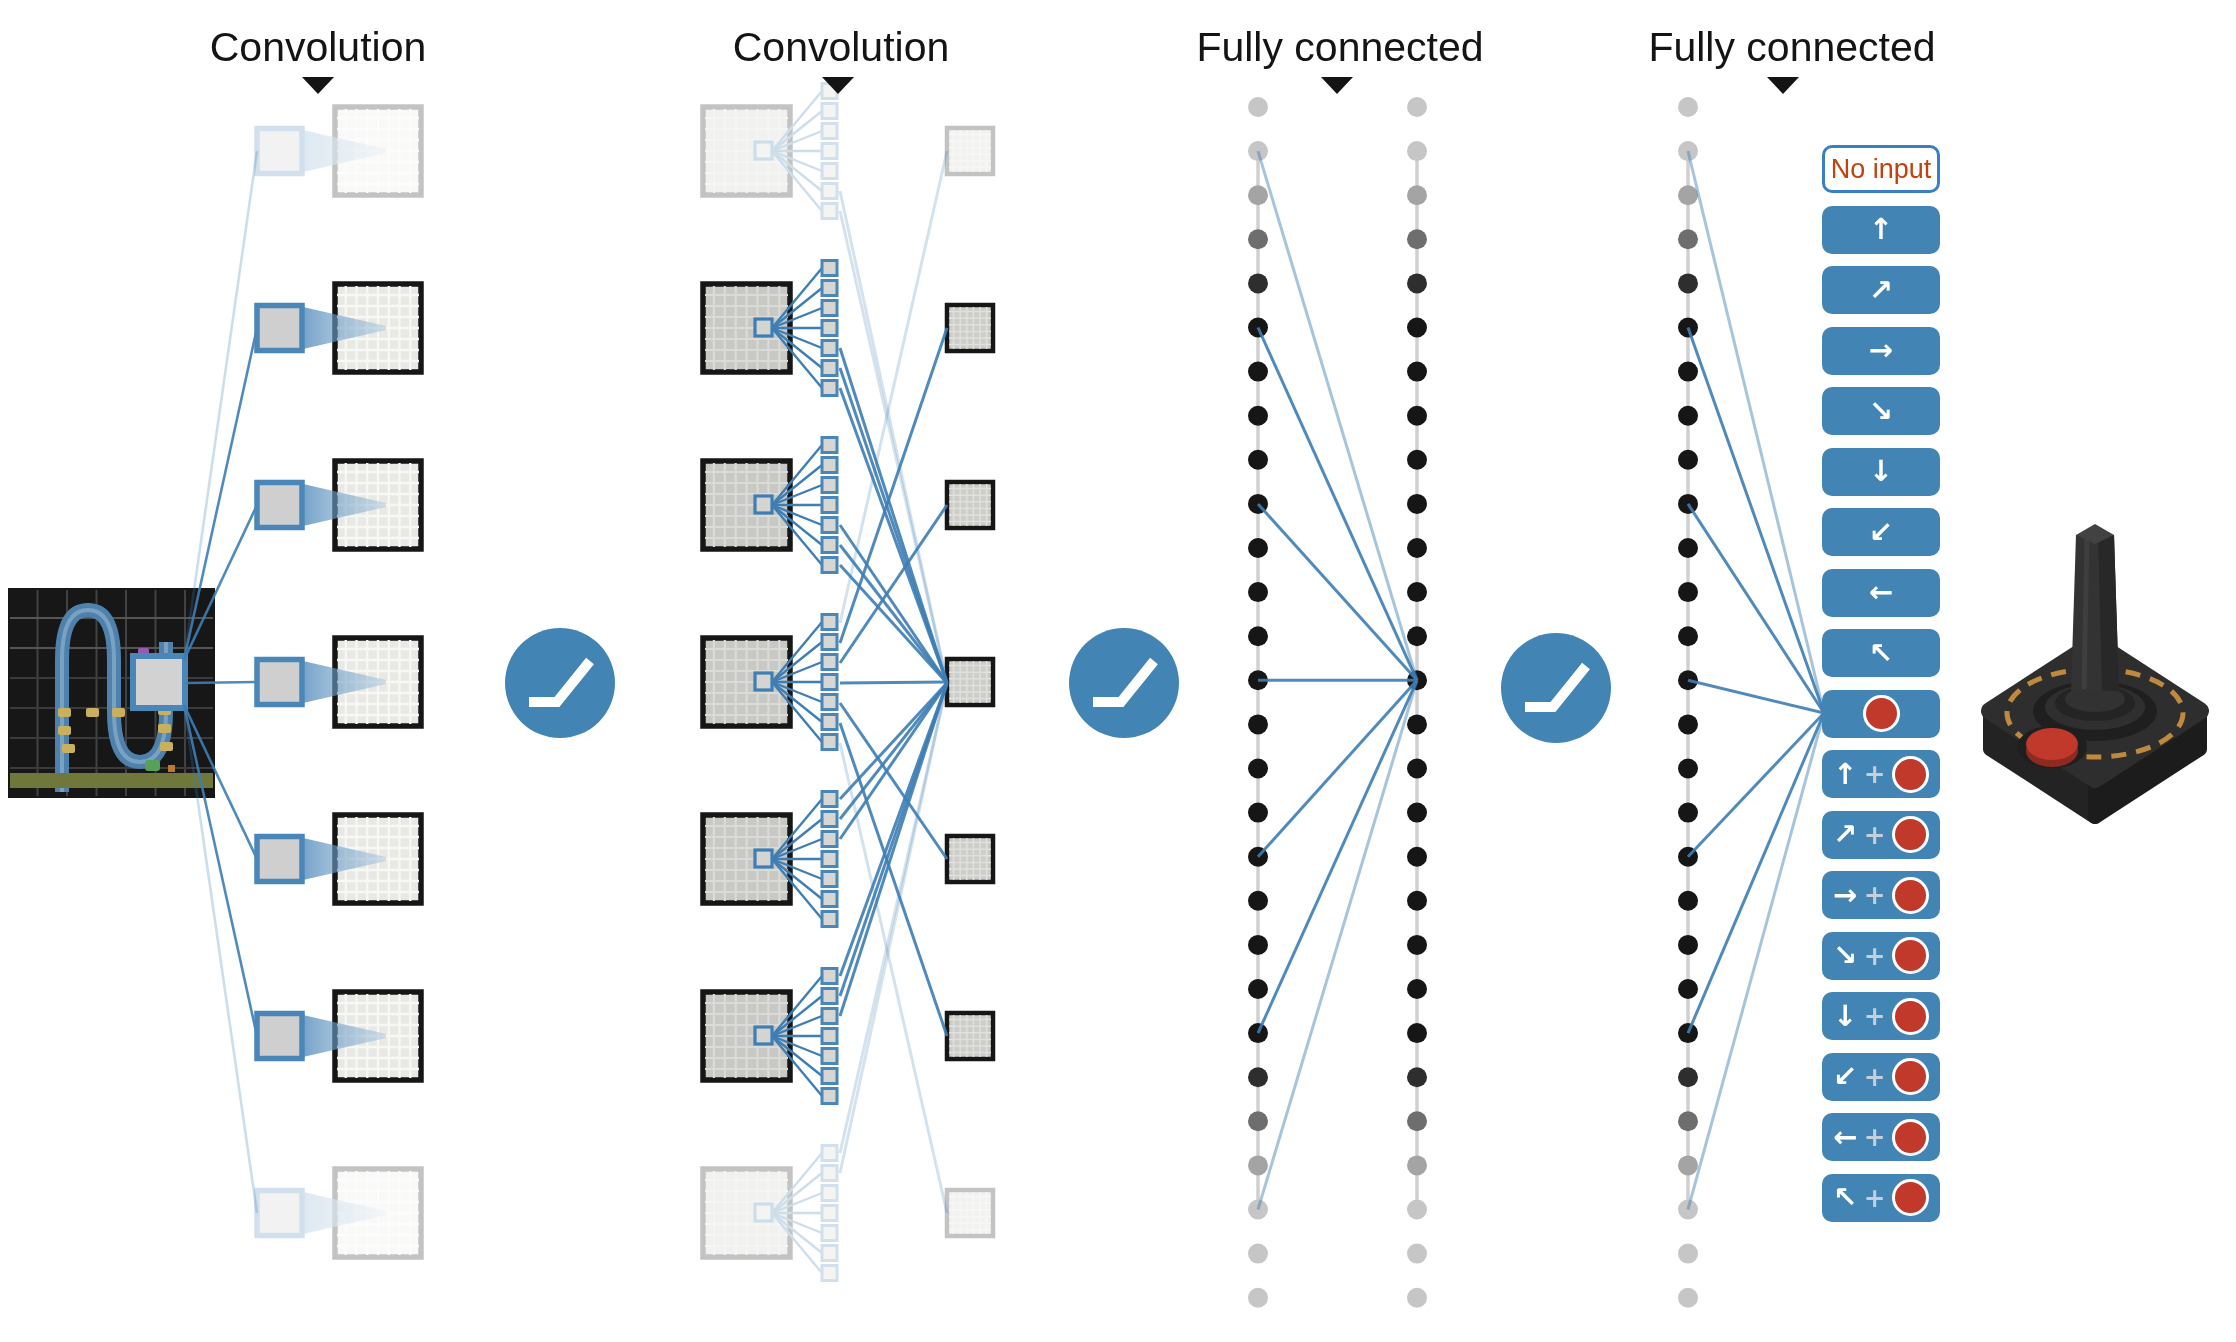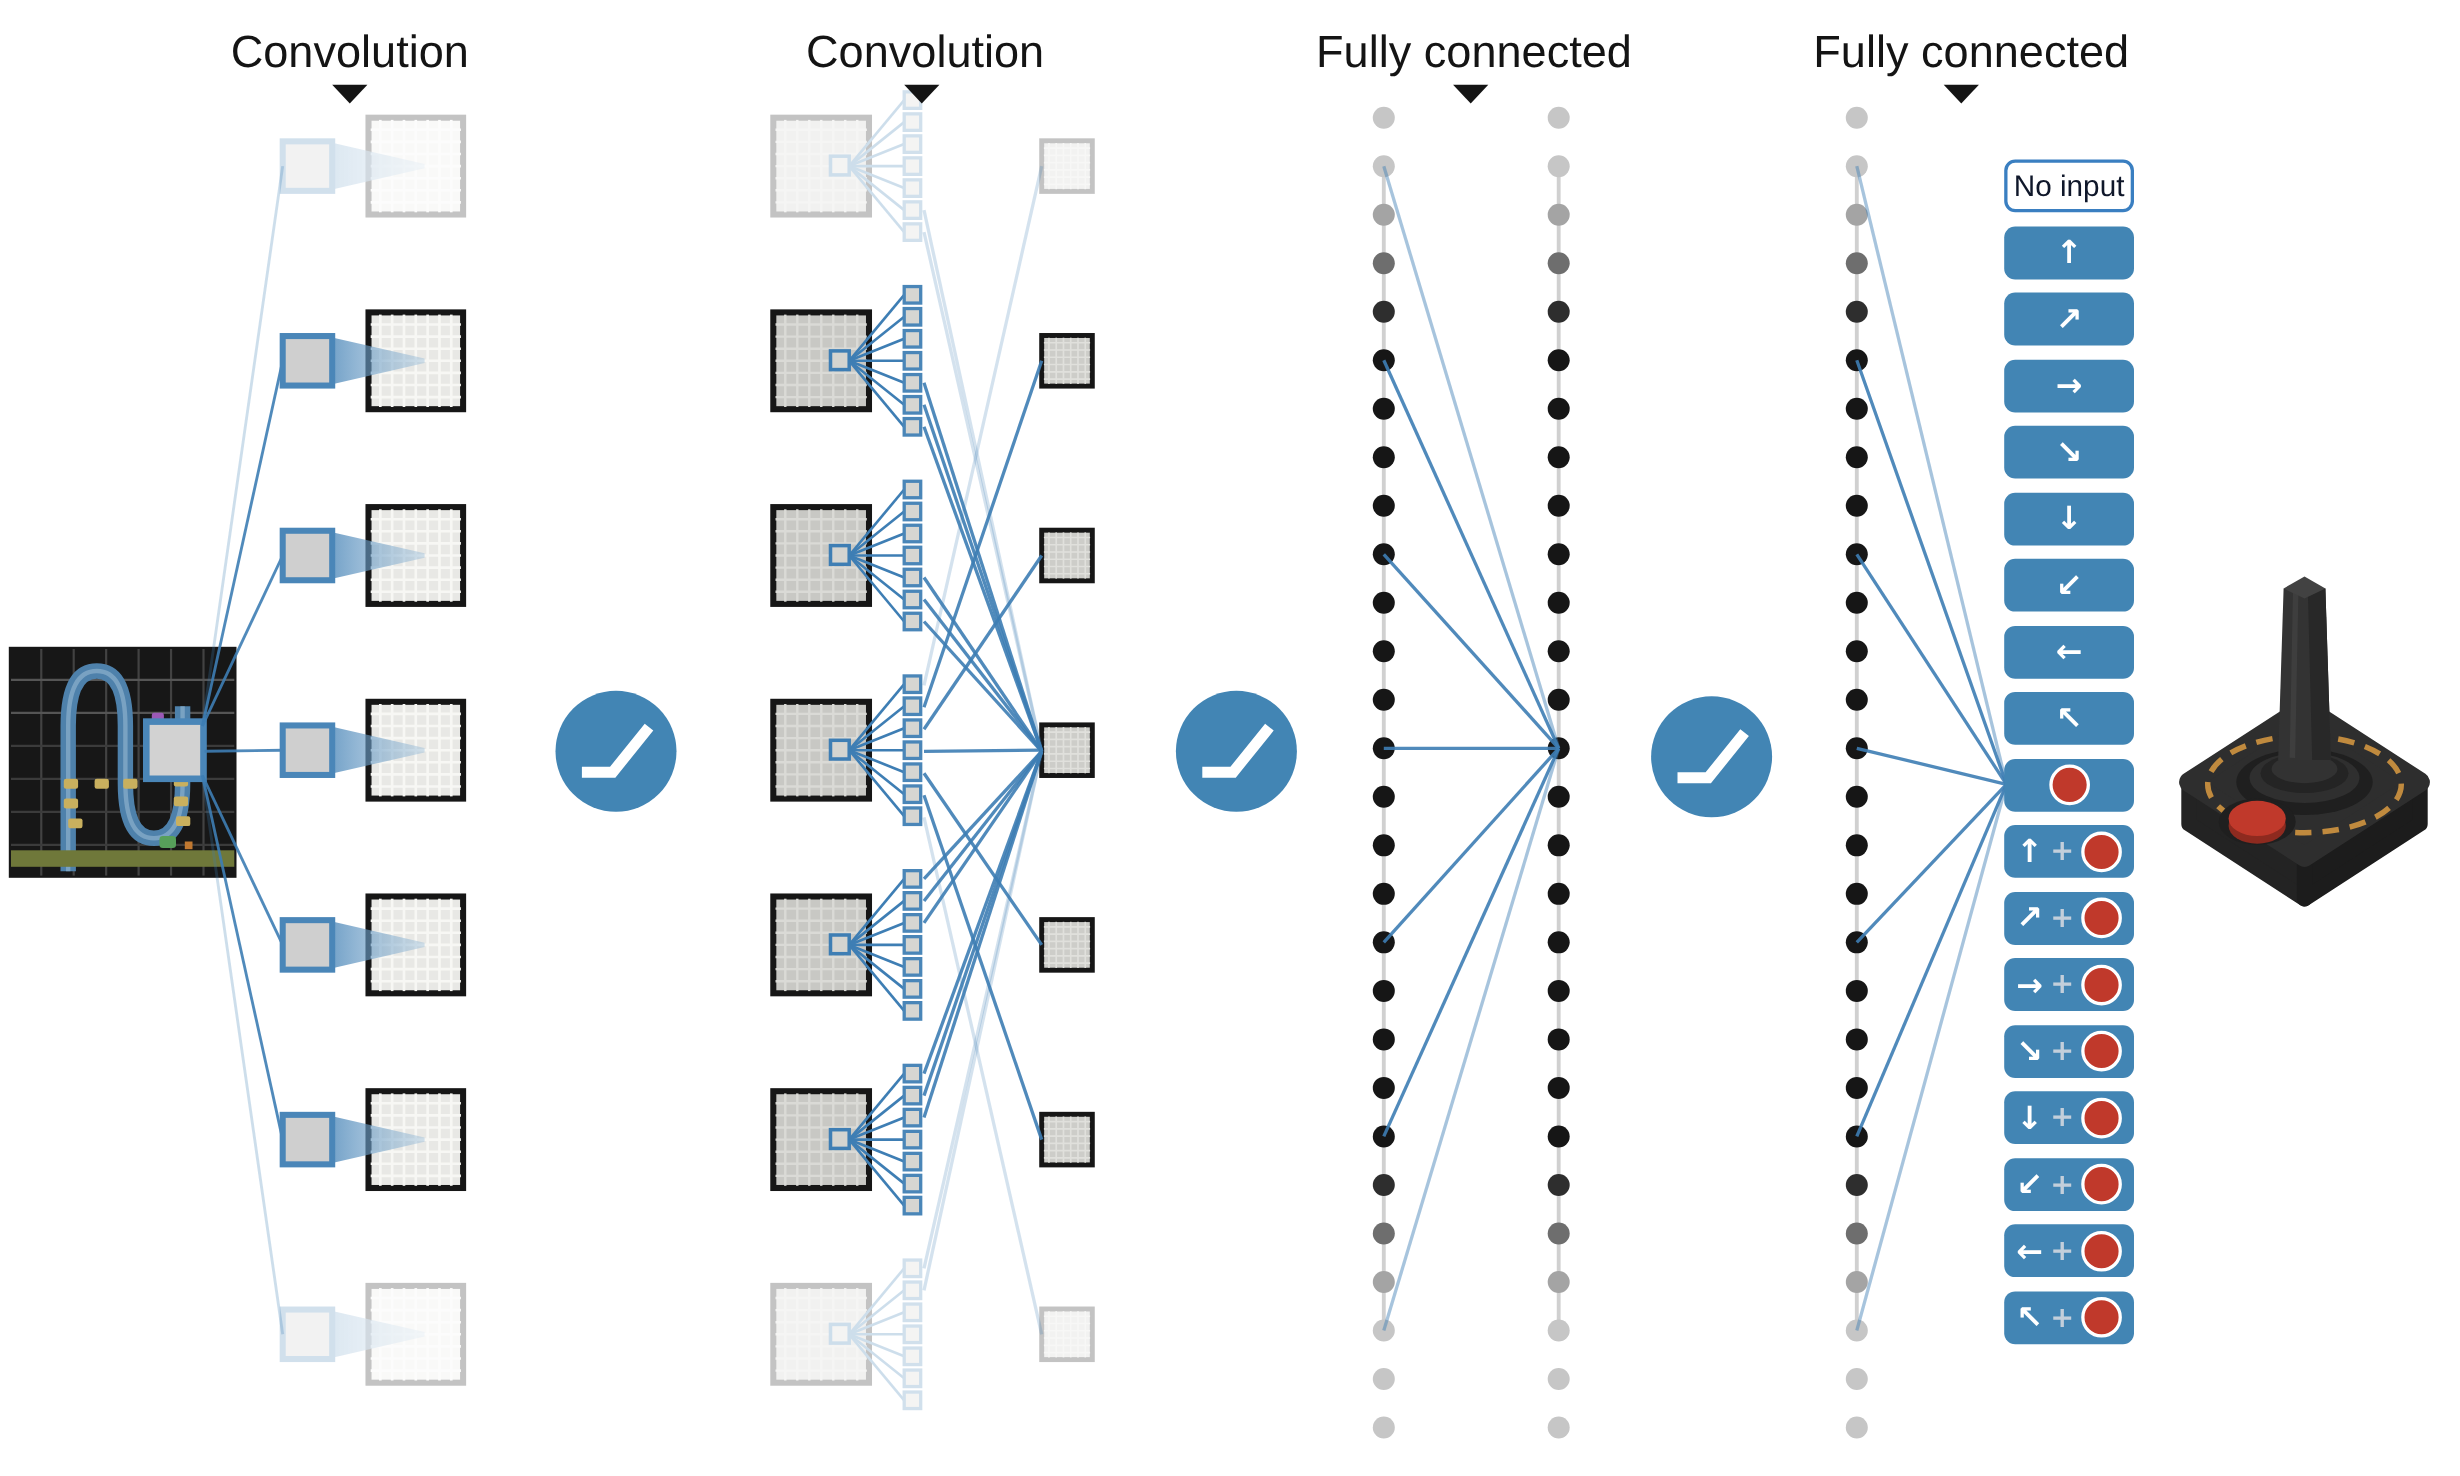--- a/index.html
+++ b/index.html
@@ -6,21 +6,21 @@
   #stage{position:relative;width:2236px;height:1342px;background:#ffffff;overflow:hidden;
          font-family:"Liberation Sans", sans-serif;}
   #diagram{position:absolute;left:0;top:0;}
   .layer-label{position:absolute;top:24px;transform:translateX(-50%);
     font-size:41px;color:#141414;letter-spacing:0px;white-space:nowrap;}
   
   .action-btn{position:absolute;left:1822px;width:118px;height:48px;box-sizing:border-box;
     border-radius:10px;background:#4285b4;display:flex;align-items:center;justify-content:center;
     font-family:"DejaVu Sans", sans-serif;color:#ffffff;}
   .action-btn .glyph{font-size:29px;font-weight:bold;line-height:1;}
-  .action-btn.no-input{background:#ffffff;border:3px solid #3a7fc1;color:#0f172a;
+  .action-btn.no-input{background:#ffffff;border:3px solid #3a7fc1;color:#c2410c;
     font-family:"Liberation Sans", sans-serif;font-size:27px;font-weight:400;}
   .action-btn .fire-circle{width:31px;height:31px;border-radius:50%;
     background:#c0392b;border:3px solid #ffffff;box-sizing:content-box;display:inline-block;}
   .action-btn.combo{justify-content:space-between;padding:0 11px;}
   .action-btn .plus{color:#c3cfdb;font-size:26px;font-weight:bold;line-height:1;}
 </style>
 </head>
 <body>
 
 <div id="stage">

